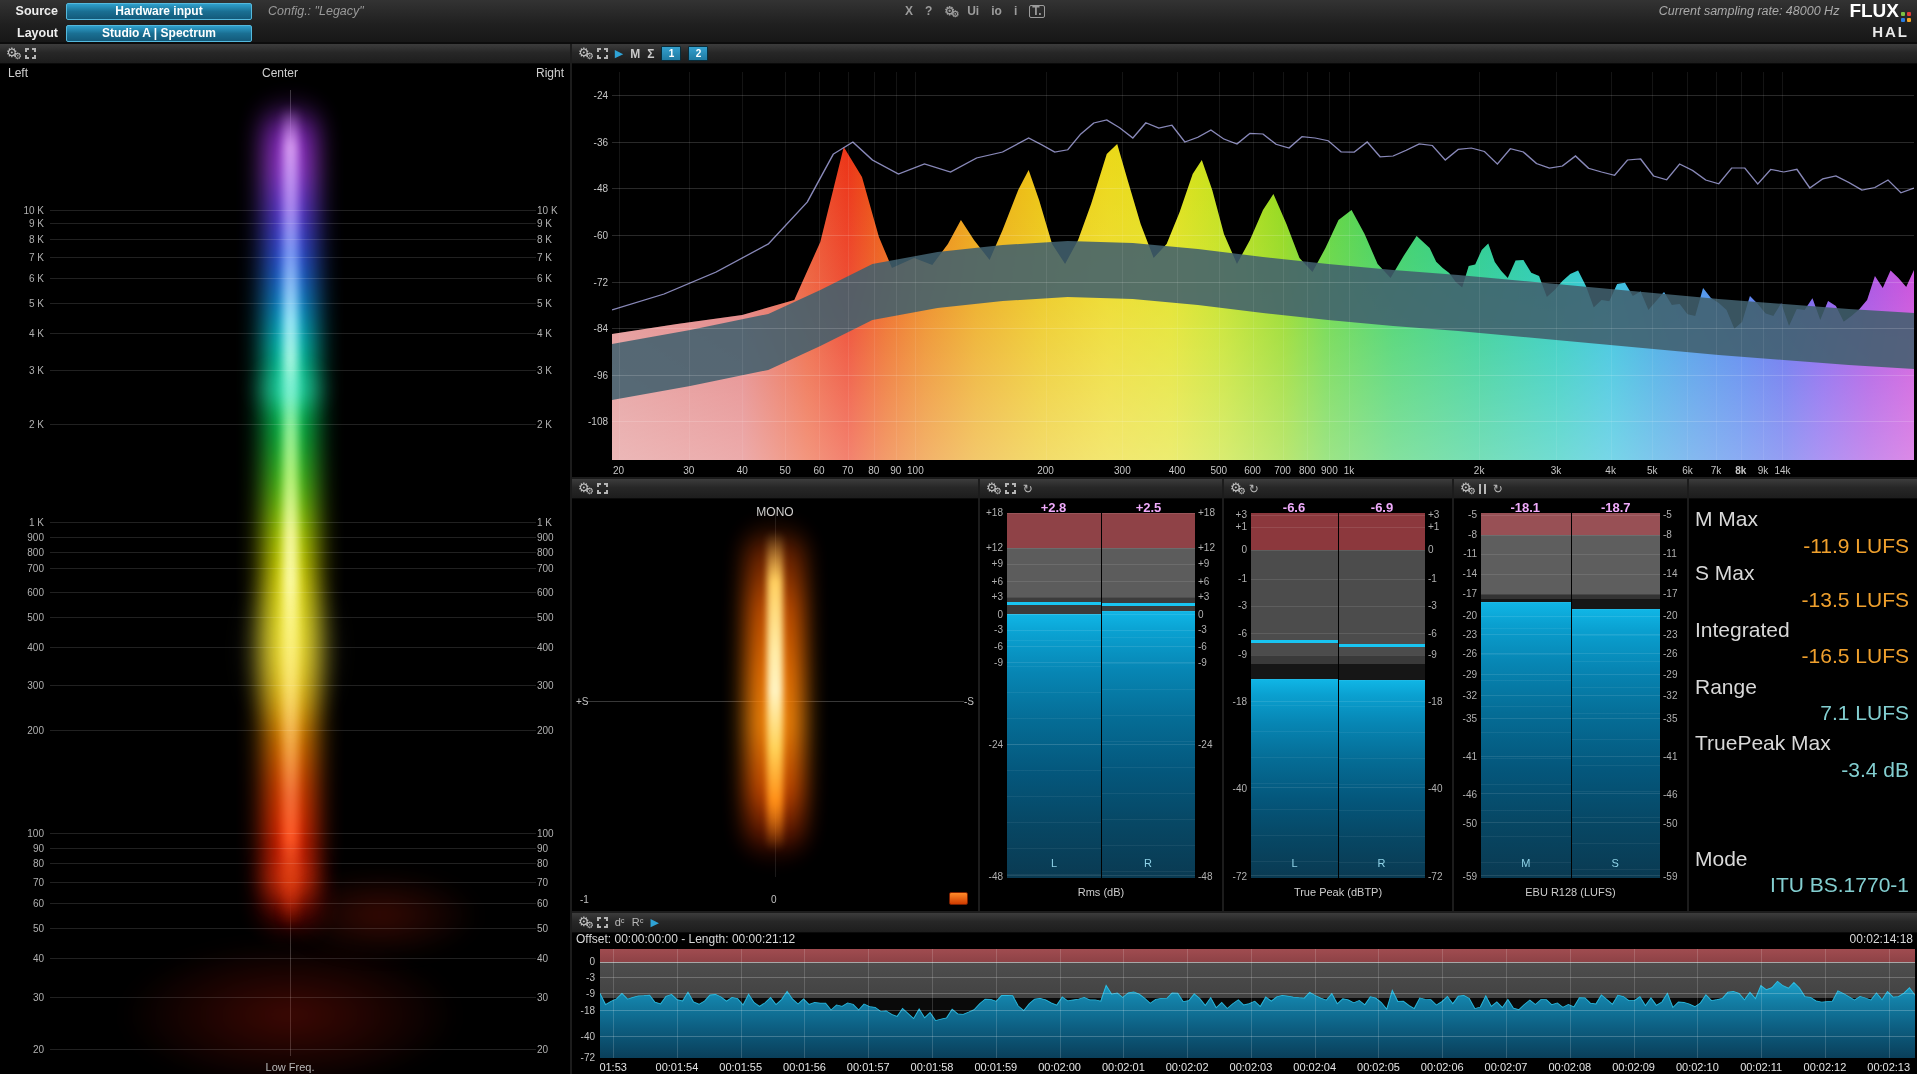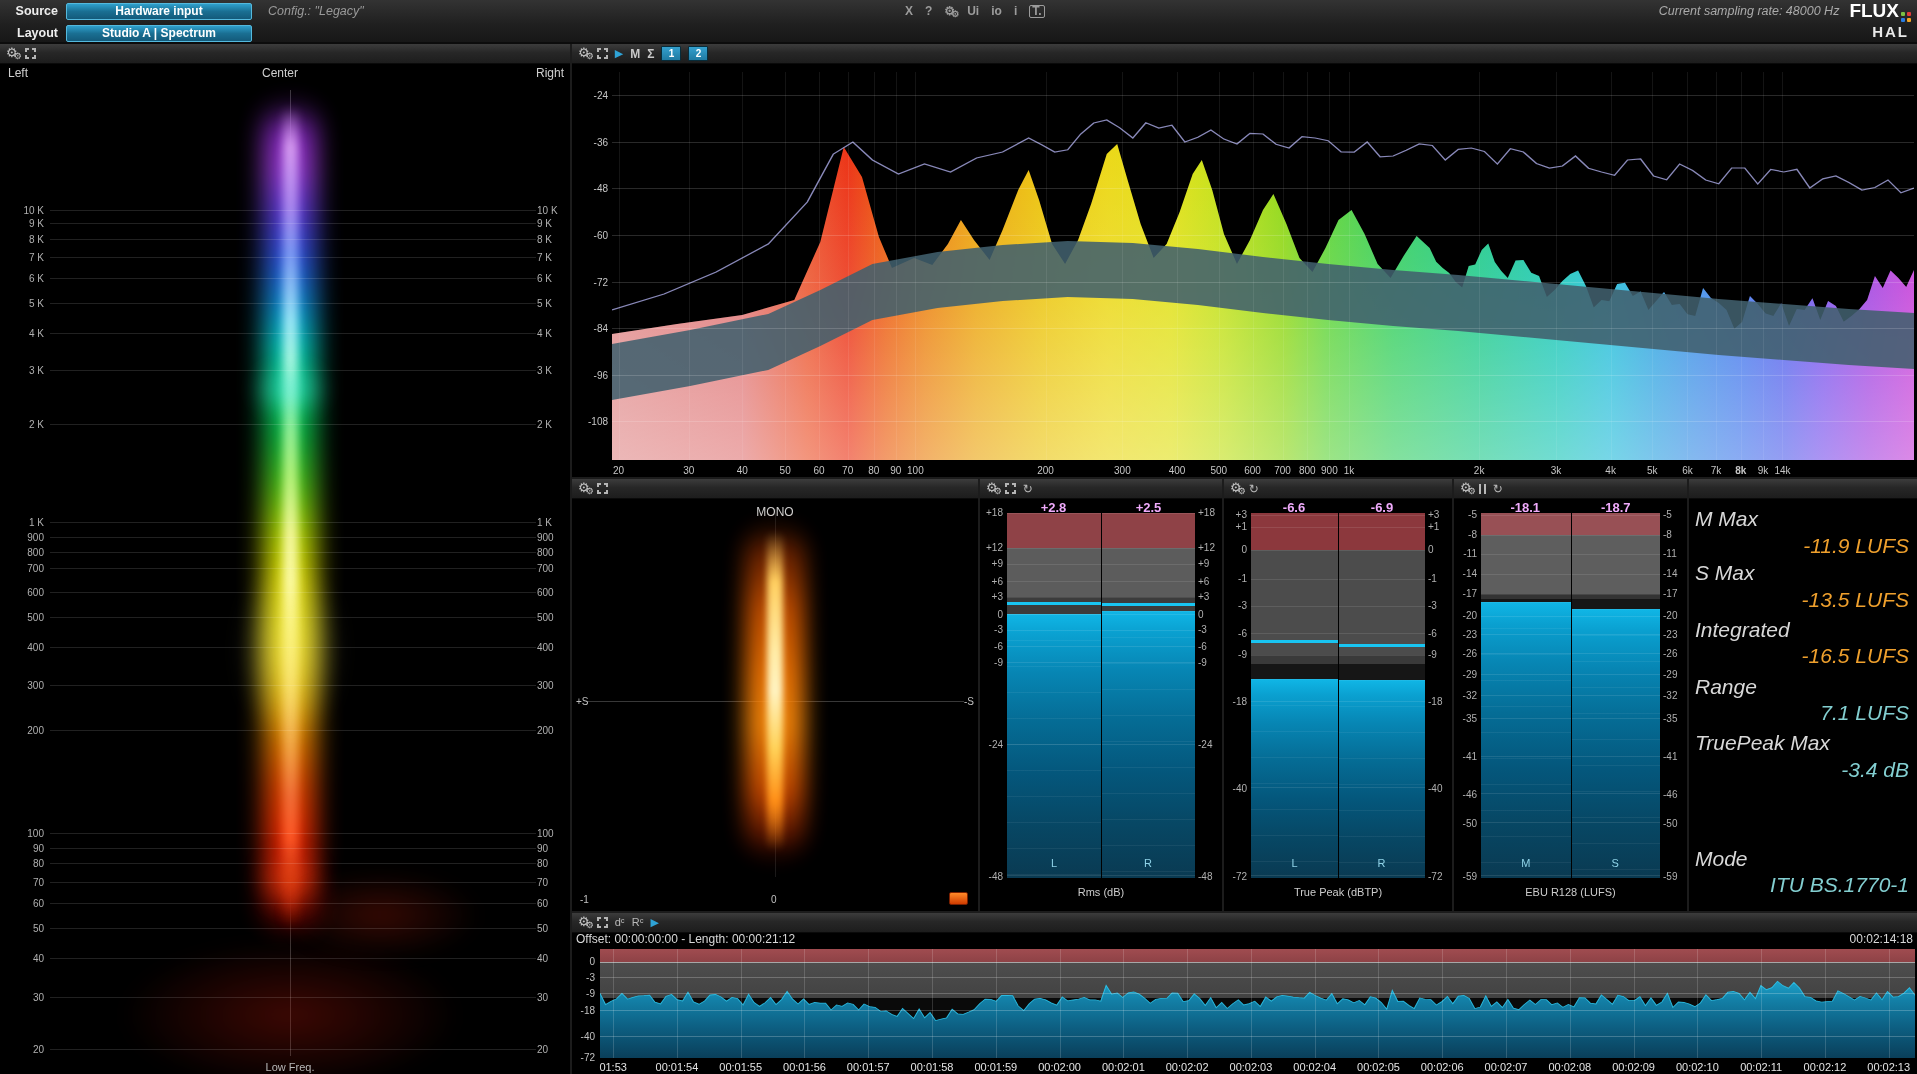--- a/index.html
+++ b/index.html
@@ -107,21 +107,21 @@
   .mbar.rr{left:50%;}
   .mfill{position:absolute;left:0;right:0;bottom:0;
     background:linear-gradient(180deg,#10b6e6 0%,#0aa0d0 8%,#0786b4 22%,#056d96 40%,#04577c 60%,#074764 80%,#0a3a52 100%);}
   .mfill:after{content:"";position:absolute;inset:0;background:repeating-linear-gradient(180deg,rgba(255,255,255,.06) 0 1px,transparent 1px 26px);}
   .mpeak{position:absolute;left:0;right:0;height:3px;background:#19c5f2;}
   .mdiv{position:absolute;top:0;bottom:0;left:50%;width:1px;background:#000;z-index:5;}
   .mgline{position:absolute;left:0;right:0;height:1px;background:rgba(255,255,255,.10);z-index:4;}
   .mch{position:absolute;bottom:9px;width:50%;text-align:center;font-size:11px;color:#8fd3e8;z-index:6;}
   .mcaption{position:absolute;bottom:13px;left:0;right:0;text-align:center;font-size:11px;color:#cccccc;}
   
-  #stats{left:1689px;top:479px;width:228px;height:432px;font-style:italic;}
+  #stats{left:1689px;top:479px;width:228px;height:432px;}
   .strow-label{position:absolute;left:6px;font-size:21px;color:#d8d8d8;}
   .strow-value{position:absolute;right:8px;font-size:21px;text-align:right;}
   
   #timeline{left:572px;top:913px;width:1345px;height:161px;}
   .tinfo{position:absolute;top:19px;left:0;right:0;height:17px;font-size:12px;color:#d8d8d8;}
   #tl-plot{position:absolute;left:28px;right:2px;top:36px;height:109px;background:#0a0a0a;overflow:hidden;}
   .tl-redband{position:absolute;left:0;right:0;top:0;height:12%;background:linear-gradient(180deg,#a04c50,#8e4246);}
   .tl-zeroline{position:absolute;left:0;right:0;top:12%;height:1px;background:rgba(255,255,255,.5);}
   .tl-grayband{position:absolute;left:0;right:0;top:12%;height:33%;background:linear-gradient(180deg,#4e4e4e,#424242);}
   #tl-svg{position:absolute;inset:0;width:100%;height:100%;}

